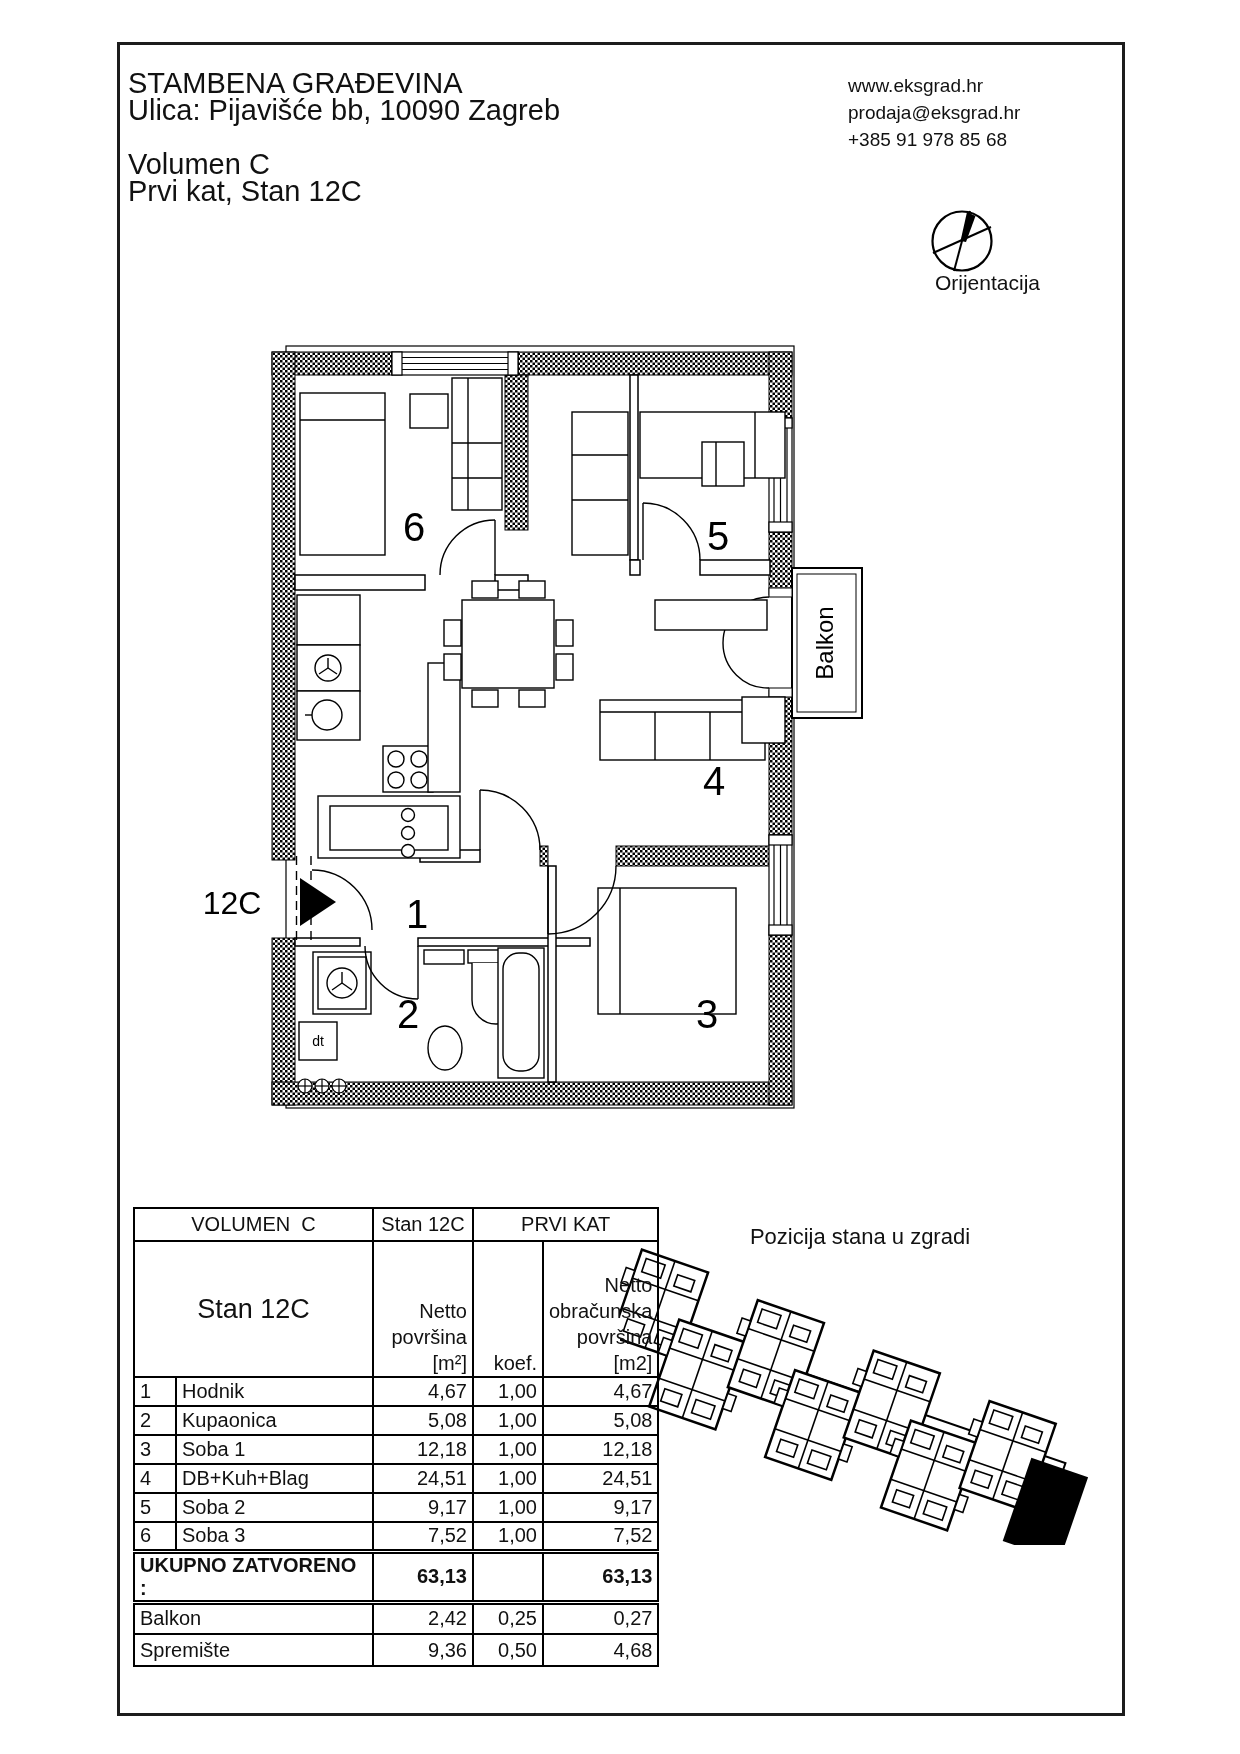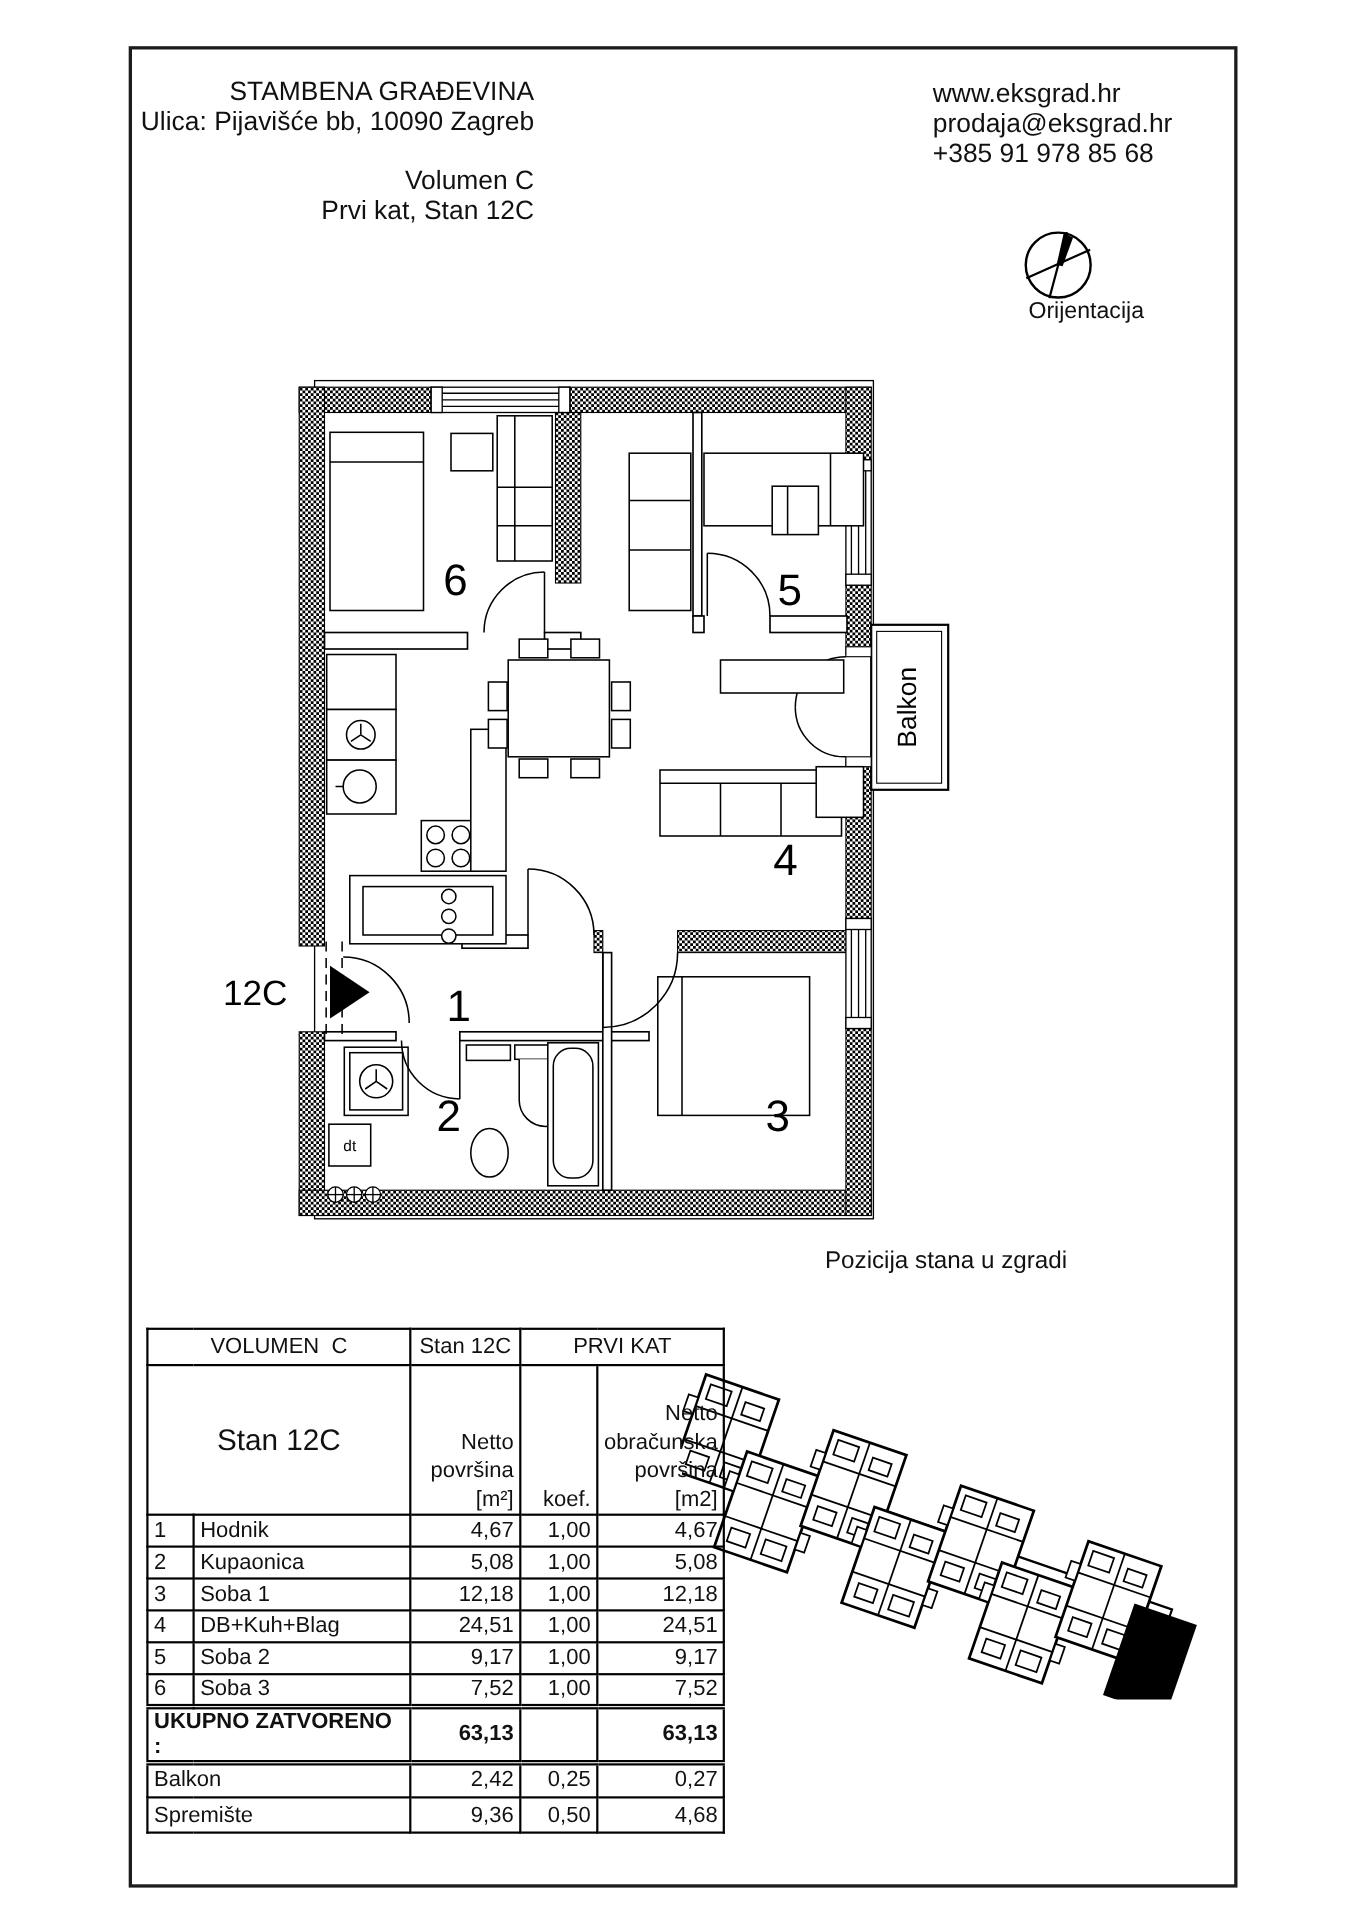--- a/index.html
+++ b/index.html
@@ -1,26 +1,26 @@
 <!DOCTYPE html>
 <html><head>
 <meta charset="utf-8">
 <style>
   html,body{margin:0;padding:0;background:#fff;}
   body{width:1240px;height:1754px;position:relative;overflow:hidden;
        font-family:"Liberation Sans",sans-serif;color:#111;}
   .frame{position:absolute;left:117px;top:42px;width:1002px;height:1668px;
          border:3px solid #1c1c1c;}
-  .hdr-left{position:absolute;left:128px;top:70px;font-size:24px;line-height:27px;text-align:right;}
+  .hdr-left{position:absolute;left:128px;top:70px;font-size:29px;line-height:27px;}
   .hdr-left .gap{height:27px;}
-  .hdr-right{position:absolute;left:848px;top:72px;font-size:24px;line-height:27px;}
+  .hdr-right{position:absolute;left:848px;top:72px;font-size:19px;line-height:27px;}
   .orient-label{position:absolute;left:880px;top:271px;width:160px;text-align:right;font-size:21px;}
   .compass{position:absolute;left:925px;top:204px;}
   .plan{position:absolute;left:180px;top:330px;}
-  .pos-title{position:absolute;left:620px;top:1133px;width:480px;text-align:center;font-size:22px;}
+  .pos-title{position:absolute;left:620px;top:1224px;width:480px;text-align:center;font-size:22px;}
   .bldg{position:absolute;left:620px;top:1235px;}
   svg line,svg path{stroke:#000;}
   
   table.areas{position:absolute;left:133px;top:1207px;border-collapse:collapse;
               font-size:20px;table-layout:fixed;}
   table.areas td{border:2px solid #000;padding:0 5px;overflow:hidden;}
   col.c-num{width:42px;}col.c-lbl{width:197px;}col.c-net{width:100px;}
   col.c-koef{width:70px;}col.c-obr{width:114px;}
   tr.h1{height:33px;}
   tr.h1 td{text-align:center;white-space:pre;}

